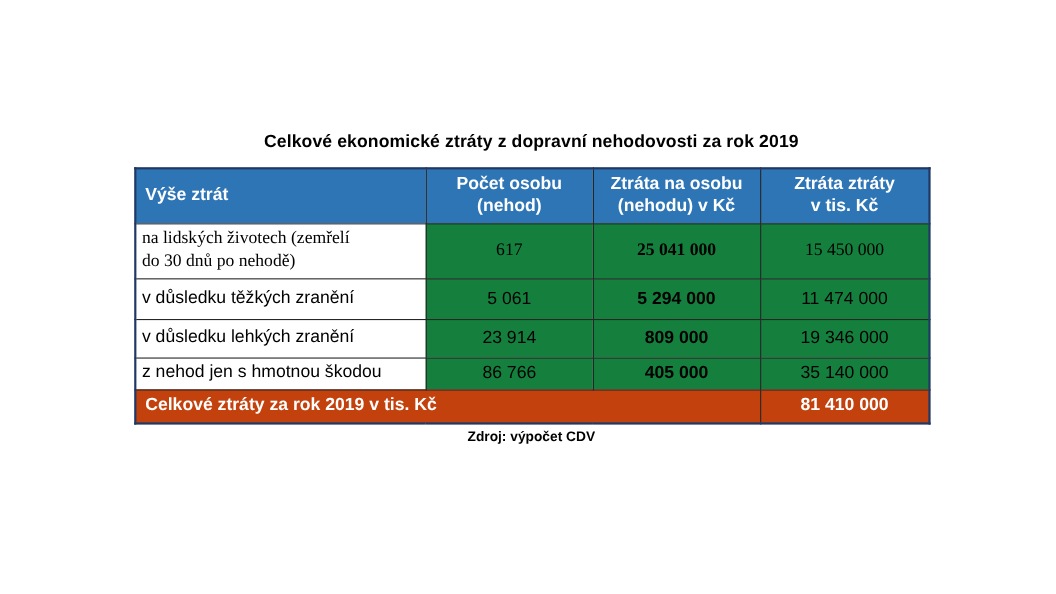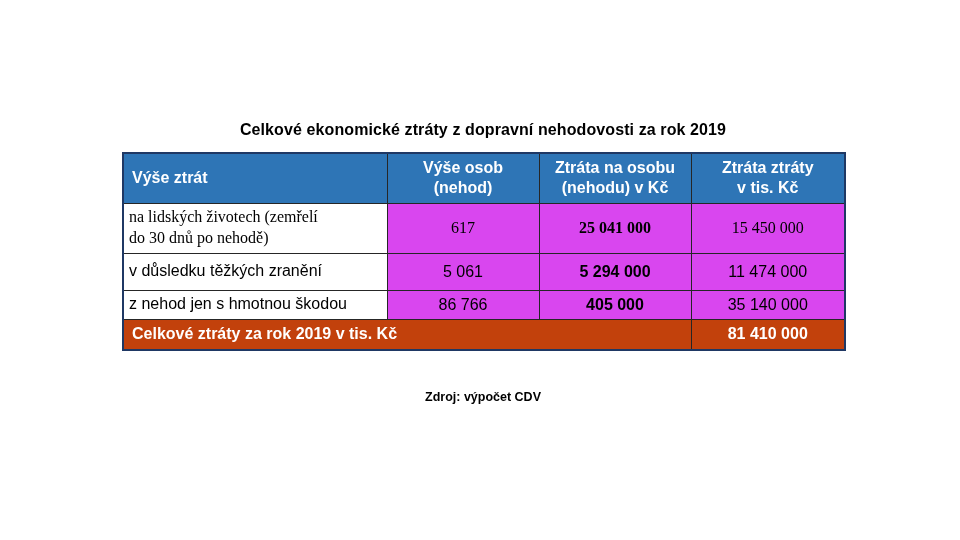--- a/index.html
+++ b/index.html
@@ -51,21 +51,21 @@
   tr.row-3 { height: 35px; }
   tr.row-4 { height: 29px; }
 
   td.label {
     text-align: left;
     padding-left: 8px;
     white-space: pre-line;
     line-height: 1.3;
     background: #ffffff;
   }
-  td.num { text-align: center; background: #d946ef; }
+  td.num { text-align: center; background: #15803d; }
   td.bold { font-weight: bold; }
 
   tr.total-row { height: 31px; }
   tr.total-row td {
     background: #c2410c;
     color: #ffffff;
     font-weight: bold;
   }
   tr.total-row td.flabel { text-align: left; padding-left: 8px; }
 
@@ -88,41 +88,47 @@
   <table class="losses">
     <colgroup>
       <col style="width:264px">
       <col style="width:152px">
       <col style="width:152px">
       <col style="width:154px">
     </colgroup>
     <thead>
       <tr>
         <th class="left">Výše ztrát</th>
-        <th>Výše osob (nehod)</th>
+        <th>Počet osobu (nehod)</th>
         <th>Ztráta na osobu
 (nehodu) v Kč</th>
         <th>Ztráta ztráty
 v tis. Kč</th>
       </tr>
     </thead>
     <tbody>
       <tr class="row-1">
         <td class="label">na lidských životech (zemřelí
 do 30 dnů po nehodě)</td>
         <td class="num">617</td>
         <td class="num bold">25 041 000</td>
         <td class="num">15 450 000</td>
       </tr>
       <tr class="row-2">
         <td class="label">v důsledku těžkých zranění</td>
         <td class="num">5 061</td>
         <td class="num bold">5 294 000</td>
         <td class="num">11 474 000</td>
       </tr>
+      <tr class="row-3">
+        <td class="label">v důsledku lehkých zranění</td>
+        <td class="num">23 914</td>
+        <td class="num bold">809 000</td>
+        <td class="num">19 346 000</td>
+      </tr>
       <tr class="row-4">
         <td class="label">z nehod jen s hmotnou škodou</td>
         <td class="num">86 766</td>
         <td class="num bold">405 000</td>
         <td class="num">35 140 000</td>
       </tr>
       <tr class="total-row">
         <td class="flabel" colspan="3">Celkové ztráty za rok 2019 v tis. Kč</td>
         <td class="num">81 410 000</td>
       </tr>

